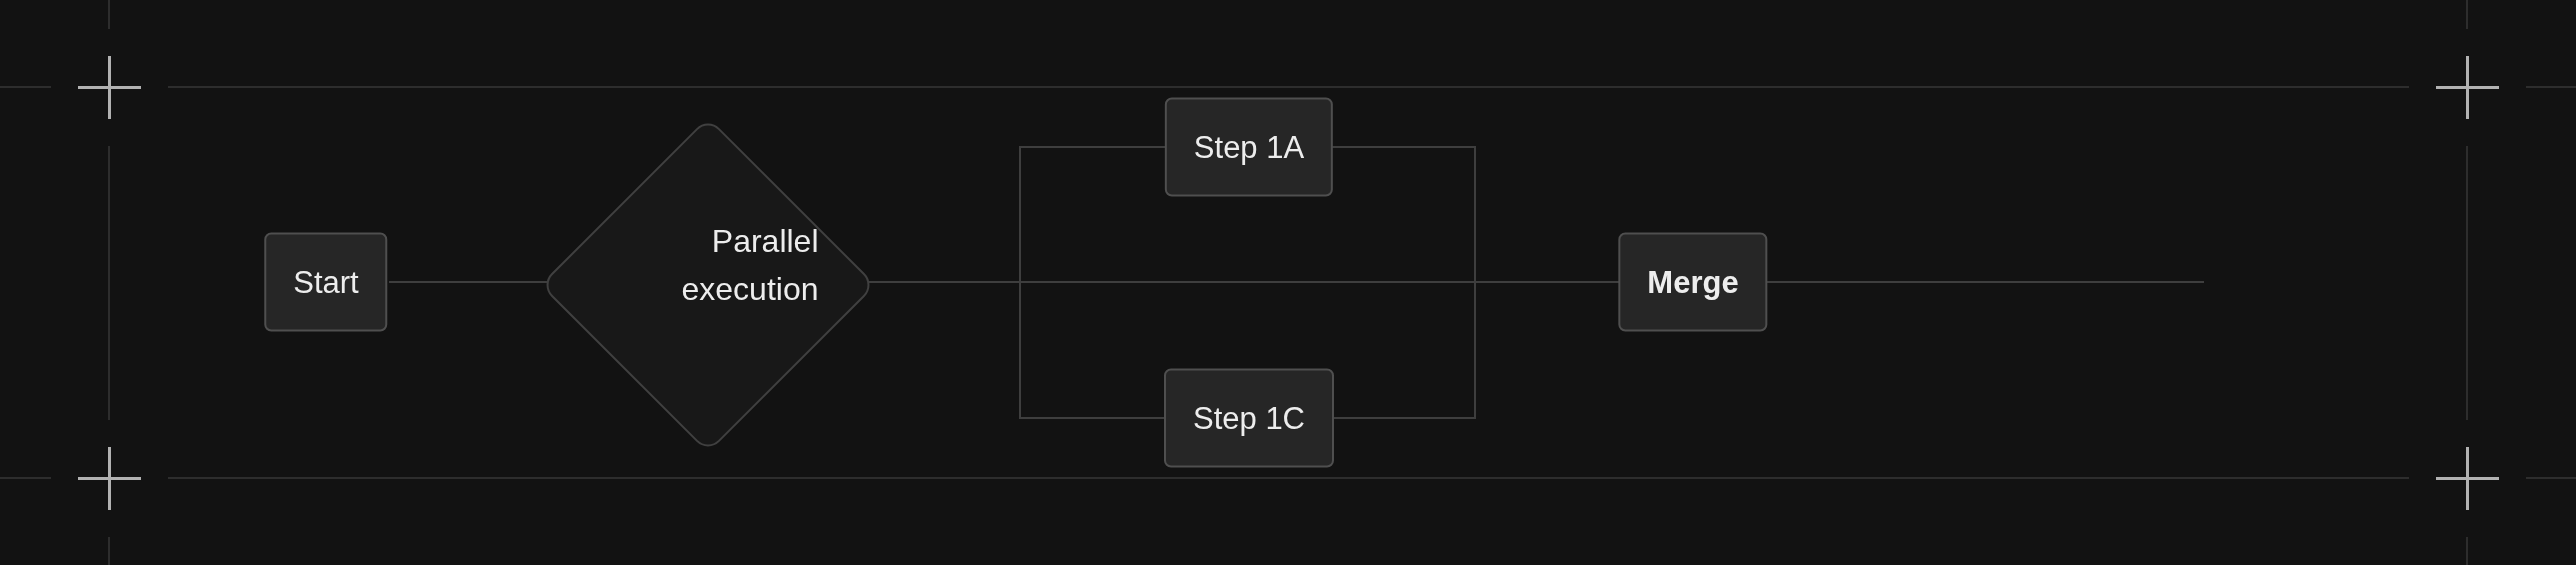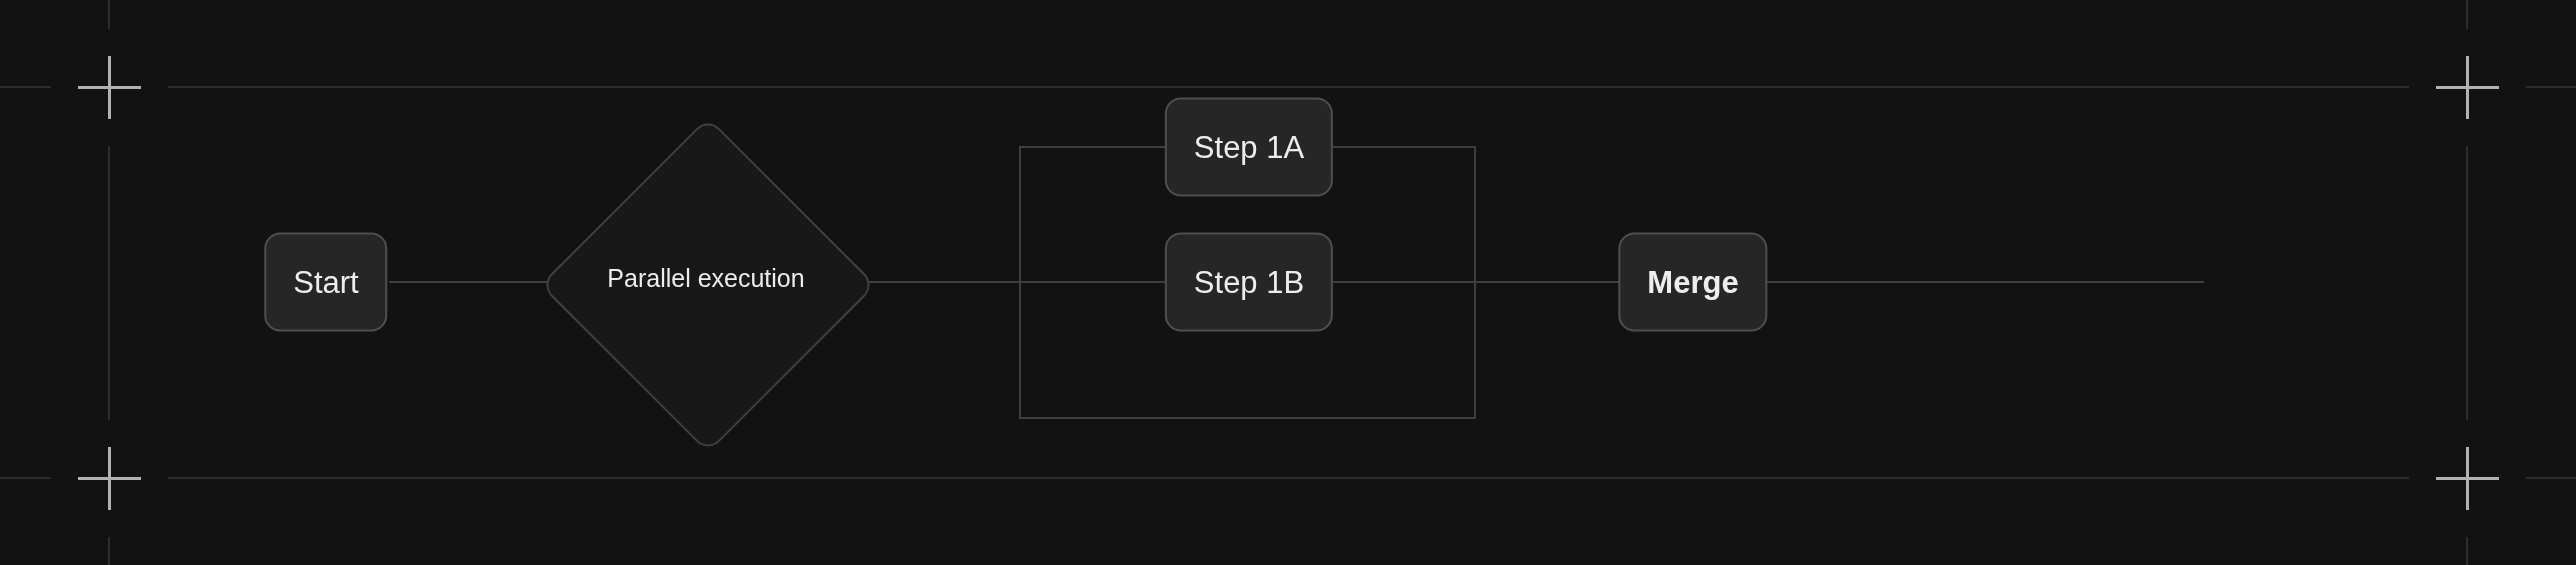--- a/index.html
+++ b/index.html
@@ -53,37 +53,37 @@
   
   .diamond{
     position:absolute;left:589px;top:166px;width:234px;height:234px;
     background:var(--diamond_fill);
     border:2.2px solid var(--diamond_border);
     border-radius:16.5px;
     transform:rotate(45deg);
     z-index:5;
   }
   .diamond-label{
-    position:absolute;left:706px;top:279px;
+    position:absolute;left:706px;top:265px;
     transform:translate(-50%,-50%);
-    width:225px;text-align:center;
-    color:var(--text);font-size:25px;line-height:1.5;font-weight:500;
+    width:225px;text-align:right;
+    color:var(--text);font-size:32px;line-height:1.5;font-weight:500;
     z-index:6;
   }
   
   .node{
     position:absolute;
     transform:translate(-50%,-50%);
     height:99px;
     padding:0 27px;
     box-sizing:border-box;
     display:inline-flex;align-items:center;justify-content:center;
     background:var(--node_fill);
     border:2.2px solid var(--node_border);
-    border-radius:16px;
+    border-radius:7px;
     color:var(--text);font-size:31px;font-weight:500;
     white-space:nowrap;
     z-index:6;
   }
   .node-start{left:326px;top:282px;}
   .node-step1a{left:1249px;top:147px;}
   .node-step1b{left:1249px;top:282px;}
   .node-step1c{left:1249px;top:418px;}
   .node-merge{left:1693px;top:282px;font-weight:bold;}
   .node-step2{left:1985px;top:282px;}
@@ -129,21 +129,21 @@
 
   <div class="diamond"></div>
   <div class="diamond-label">Parallel execution</div>
 
   <div class="node node-start">
     <span>Start</span>
   </div>
   <div class="node node-step1a">
     <span>Step 1A</span>
   </div>
-  <div class="node node-step1b">
-    <span>Step 1B</span>
+  <div class="node node-step1c">
+    <span>Step 1C</span>
   </div>
   <div class="node node-merge">
     <span>Merge</span>
   </div>
 
 </div>
 
 
 </body></html>

